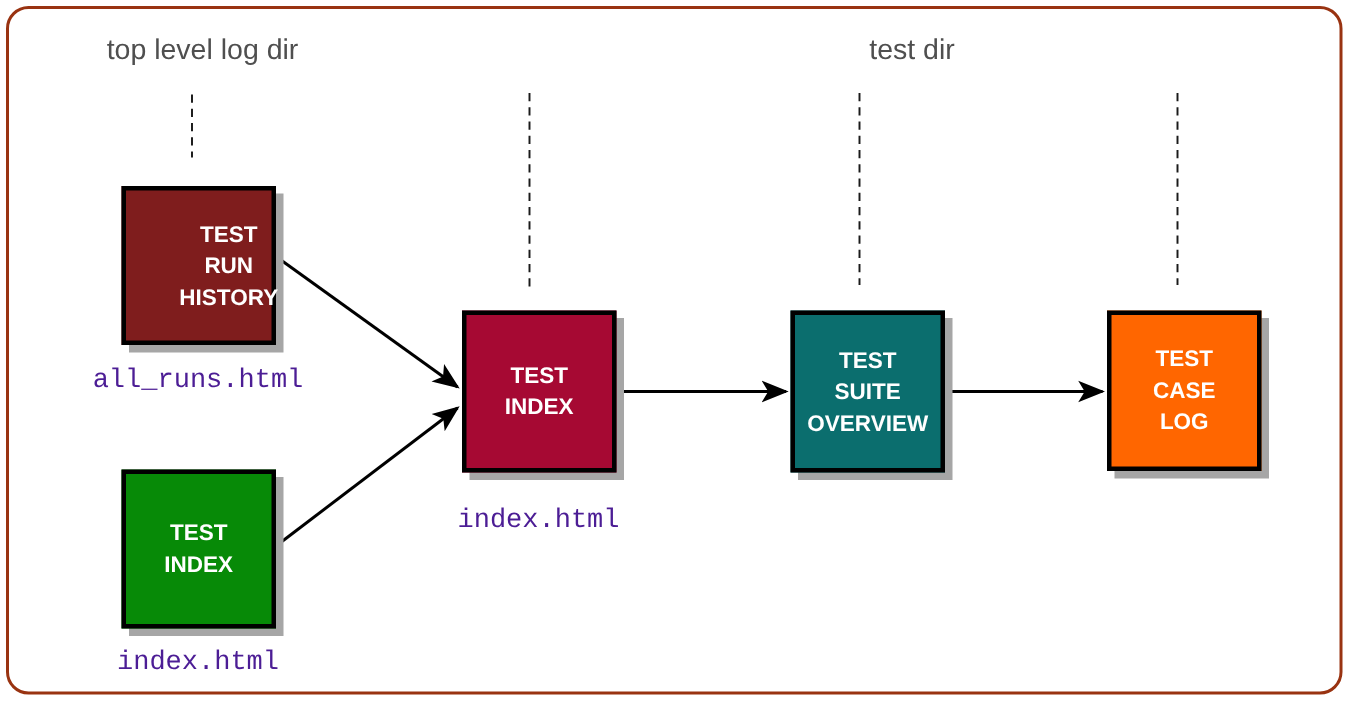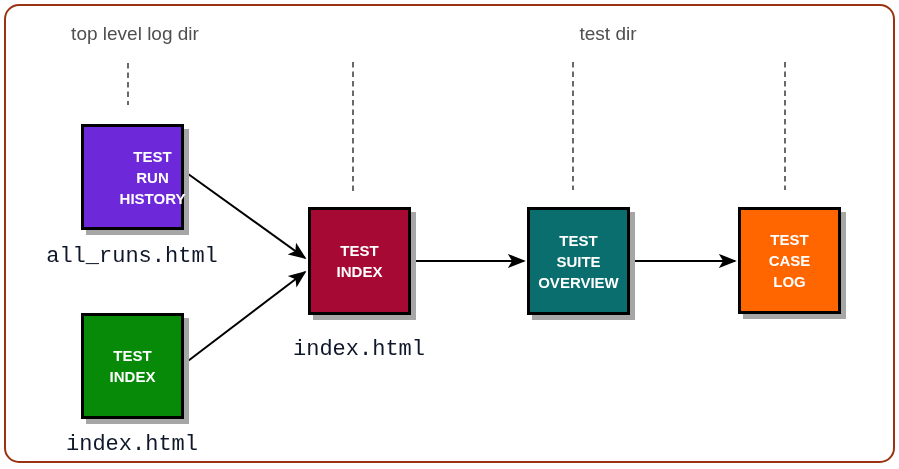--- a/index.html
+++ b/index.html
@@ -56,22 +56,22 @@
   }
   .node-test-run-history { left: 81px;  top: 124px; }
   .node-top-test-index   { left: 81px;  top: 313px; height: 106px; }
   .node-run-test-index   { left: 308px; top: 207px; height: 108px; }
   .node-suite-overview   { left: 527px; top: 207px; height: 108px; }
   .node-case-log         { left: 738px; top: 207px; height: 107px; }
   .file-label {
     position: absolute;
     transform: translateX(-50%);
     font-family: "Liberation Mono", "DejaVu Sans Mono", monospace;
-    font-size: 22px;
-    color: #0f172a;
+    font-size: 18px;
+    color: #4c1d95;
     white-space: nowrap;
   }
   .file-all-runs        { left: 132px; top: 244px; }
   .file-index-top       { left: 132px; top: 432px; }
   .file-index-run       { left: 359px; top: 337px; }
   .header-1 { left: 135px; }
   .header-2 { left: 358px; }
   .header-3 { left: 574px; margin-left: 34px; }
   .header-4 { left: 791px; }
 </style>
@@ -96,21 +96,21 @@
     <line x1="353" y1="62" x2="353" y2="192" stroke="#1a1a1a" stroke-width="1.3" stroke-dasharray="5.5,4"></line>
     <line x1="573" y1="62" x2="573" y2="190" stroke="#1a1a1a" stroke-width="1.3" stroke-dasharray="5.5,4"></line>
     <line x1="785" y1="62" x2="785" y2="190" stroke="#1a1a1a" stroke-width="1.3" stroke-dasharray="5.5,4"></line>
 
     <line x1="184" y1="171" x2="305" y2="258" stroke="#000000" stroke-width="2" marker-end="url(#arrow)"></line>
     <line x1="184" y1="364" x2="305" y2="272" stroke="#000000" stroke-width="2" marker-end="url(#arrow)"></line>
     <line x1="412" y1="261" x2="524" y2="261" stroke="#000000" stroke-width="2" marker-end="url(#arrow)"></line>
     <line x1="632" y1="261" x2="735" y2="261" stroke="#000000" stroke-width="2" marker-end="url(#arrow)"></line>
   </svg>
 
-  <div class="node node-test-run-history" style="background-color: #6d28d9; padding-left: 40px;">
+  <div class="node node-test-run-history" style="background-color: #7f1d1d; padding-left: 40px;">
     <span class="node-label">TEST RUN
 HISTORY</span>
   </div>
 
   <div class="node node-top-test-index" style="background-color: rgb(7, 138, 7);">
     <span class="node-label">TEST
 INDEX</span>
   </div>
 
   <div class="node node-run-test-index" style="background-color: rgb(166, 9, 51);">

